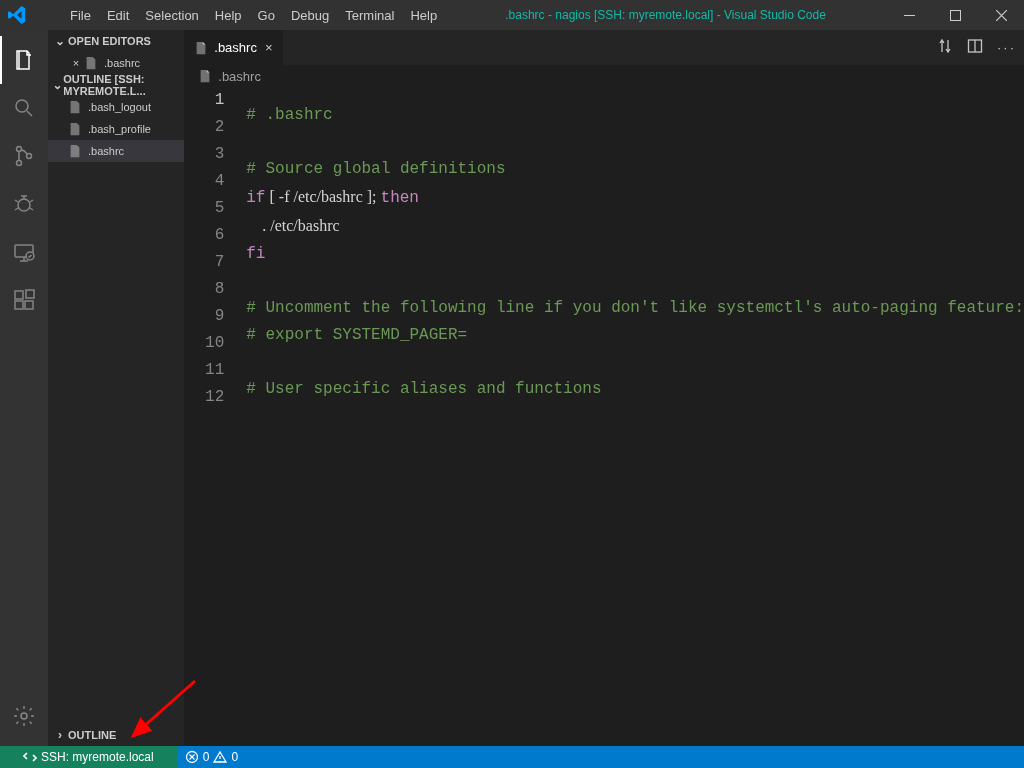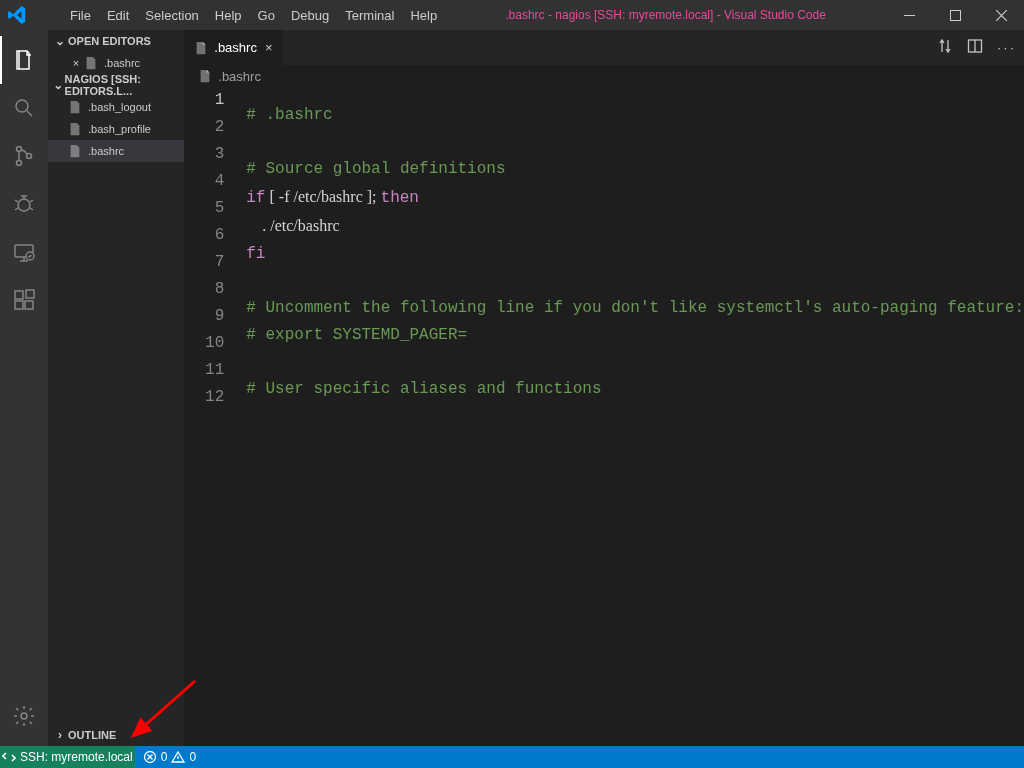--- a/index.html
+++ b/index.html
@@ -16,21 +16,21 @@
   .titlebar {
     height: 30px; width: 100%;
     background: #323233;
     display: flex; align-items: center;
     color: #cccccc;
     gap: 28px;
   }
   .titlebar .logo { width: 34px; display:flex; align-items:center; justify-content:center; }
   .titlebar .menus { display:flex; }
   .titlebar .menus div { padding: 0 8px; height:30px; display:flex; align-items:center; cursor:pointer; }
-  .titlebar .title { flex:1; text-align:center; color:#ec4899; font-size:12px; }
+  .titlebar .title { flex:1; text-align:center; color:#14b8a6; font-size:12px; }
   .titlebar .winbtns { display:flex; }
   .titlebar .winbtns div { width:46px; height:30px; display:flex; align-items:center; justify-content:center; cursor:pointer; }
 
   
   .main { display:flex; height: calc(100% - 30px - 22px); }
   .activitybar { width:48px; background:#333333; display:flex; flex-direction:column; align-items:center; padding-top:6px; }
   .activitybar .act { width:48px; height:48px; display:flex; align-items:center; justify-content:center; cursor:pointer; position:relative; }
   .activitybar .act.active::before { content:""; position:absolute; left:0; top:0; bottom:0; width:2px; background:#fff; }
   .activitybar .act svg { stroke:#858585; }
   .activitybar .act.active svg { stroke:#ffffff; }
@@ -61,21 +61,21 @@
   .editor { flex:1; display:flex; font-family: Consolas, "Courier New", monospace; font-size:16px; line-height:27px; overflow:hidden; }
   .gutter { width:58px; text-align:right; padding-right:18px; color:#858585; }
   .gutter div:first-child { color:#c6c6c6; }
   .code { flex:1; padding-left:4px; white-space:pre; color:#d4d4d4;margin-top:15px; }
   .tok-comment { color:#6a9955; }
   .tok-keyword { color:#c586c0; }
   .tok-default { color:#d4d4d4;font-family:Liberation Serif, serif; }
 
   
   .statusbar { position:absolute; bottom:0; left:0; right:0; height:22px; background:#007acc; color:#ffffff; display:flex; align-items:center; font-size:12px; }
-  .statusbar .remote { background:#16825d; height:100%; display:flex; align-items:center; padding:0 2px; cursor:pointer; }
+  .statusbar .remote { background:#16825d; height:100%; display:flex; align-items:center; padding:0 23px; cursor:pointer; }
   .statusbar .seg { padding:0 8px; display:flex; align-items:center; height:100%; cursor:pointer; gap:4px; }
   .statusbar .right { margin-left:auto; display:flex; }
 
   
   .arrow { position:absolute; left:125px; bottom:22px; pointer-events:none; }
 
   .file-icon-svg { width:14px; height:14px; }
 </style>
 </head>
 <body>
@@ -179,21 +179,21 @@
           <span class="icon">
             <svg class="file-icon-svg" viewBox="0 0 16 16">
               <path fill="#c5c5c5" d="M3 1h7l3 3v11H3z" opacity="0.5"></path>
             </svg>
           </span>
           <span>.bashrc</span>
         </div>
       </div>
     <div class="section-head">
       <span class="chev">⌄</span>
-      <span>NAGIOS [SSH: EDITORS.L...</span>
+      <span>OUTLINE [SSH: MYREMOTE.L...</span>
     </div>
     <div id="workspace-files">
         <div class="item">
           <span class="icon">
             <svg class="file-icon-svg" viewBox="0 0 16 16">
               <path fill="#c5c5c5" d="M3 1h7l3 3v11H3z" opacity="0.5"></path>
             </svg>
           </span>
           <span>.bash_logout</span>
         </div>

